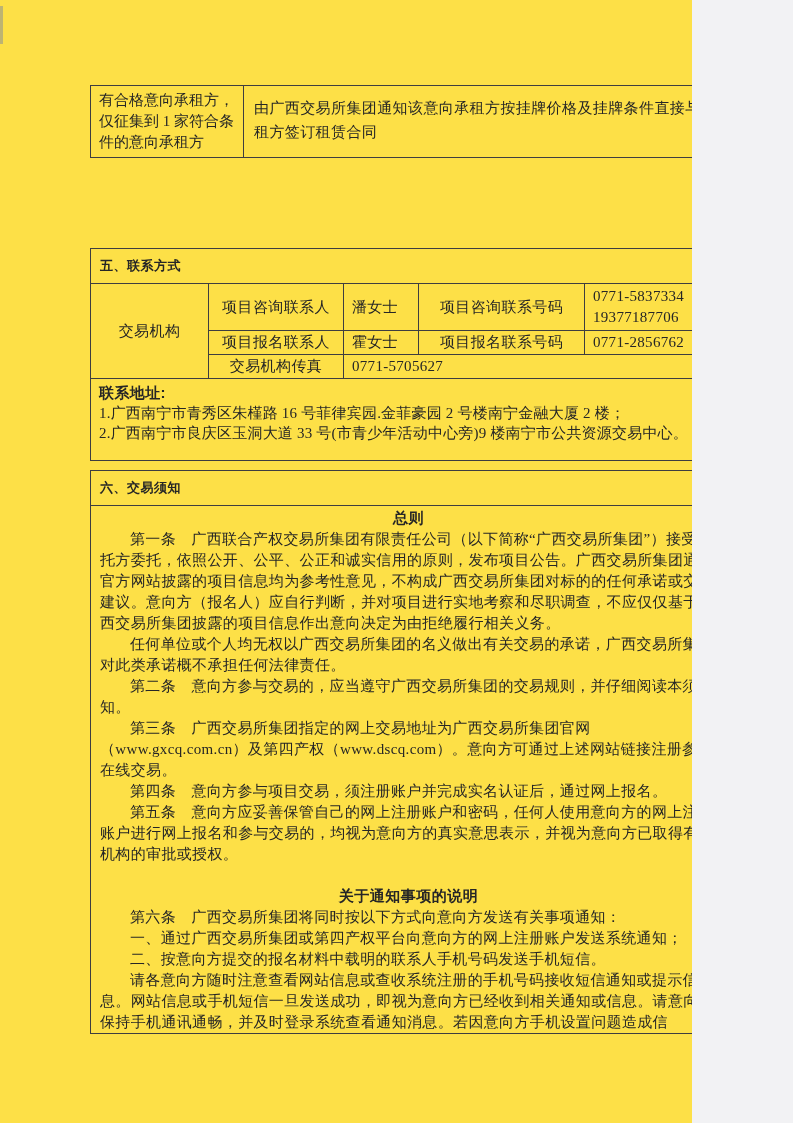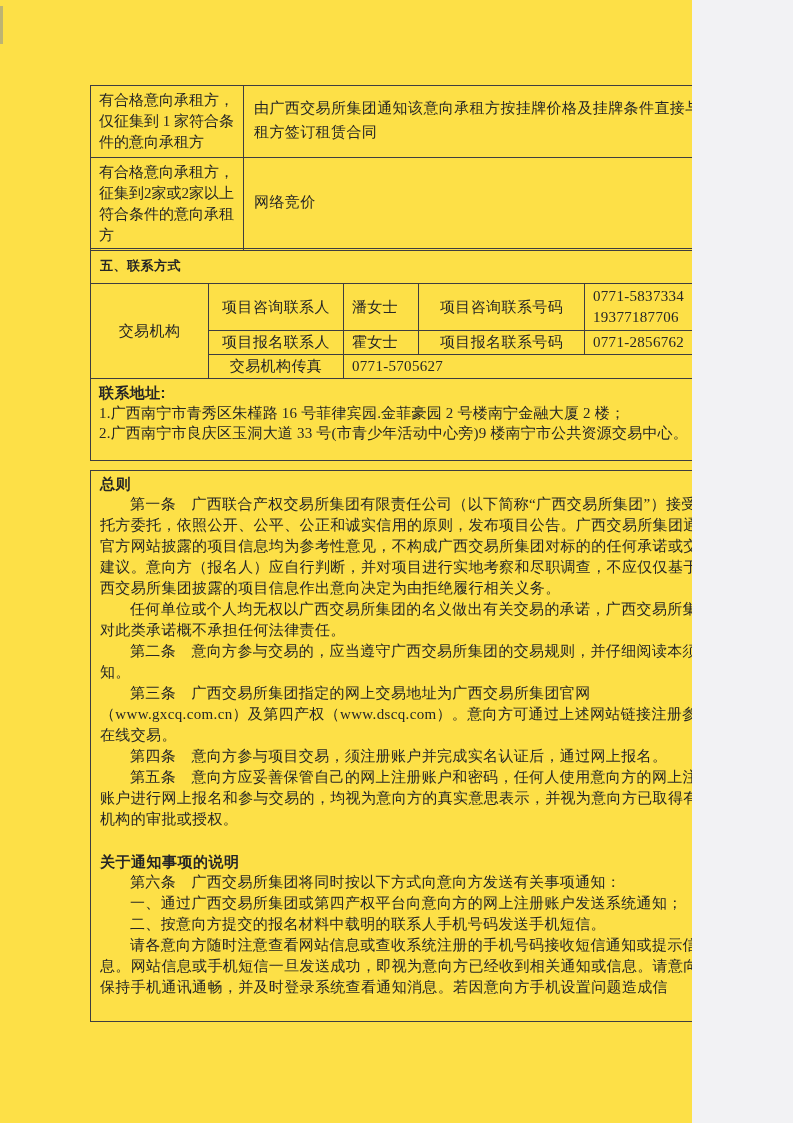--- a/index.html
+++ b/index.html
@@ -65,23 +65,23 @@
   
   .t3 { left: 90px; top: 470px; width: 636px; height: 552px; }
   .t3 .head-row { height: 25px; }
   .t3 .body-cell { vertical-align: top; padding: 2px 9px 0 9px; }
   .t3 p {
     margin: 0; text-indent: 2em;
     line-height: 21px; letter-spacing: .35px;
     white-space: pre-wrap;
   }
   .center-head {
-    font-weight: bold;
+    text-align: center; font-weight: bold;
     line-height: 21px; letter-spacing: .5px;
-    font-family: Liberation Sans, sans-serif;
+    font-family: Liberation Serif, serif;
   }
   .gap { margin-top: 21px; }
 
   .footer {
     position: absolute; left: 0; top: 1029px;
     width: 100%; text-align: center;
     font-size: 12.5px; color: #3a3a3a;
   }
 </style>
 </head>
@@ -93,24 +93,20 @@
 
   <table class="t1">
     <colgroup>
         <col style="width:153px">
         <col style="width:483px">
       </colgroup>
     <tbody>
       <tr class="r1">
         <td class="cond">有合格意向承租方，仅征集到 1 家符合条件的意向承租方</td>
         <td class="meth">由广西交易所集团通知该意向承租方按挂牌价格及挂牌条件直接与出租方签订租赁合同</td>
-      </tr>
-      <tr class="r2">
-        <td class="cond">有合格意向承租方，征集到2家或2家以上符合条件的意向承租方</td>
-        <td class="meth">网络竞价</td>
       </tr>
     </tbody>
   </table>
 
   <table class="t2">
     <colgroup>
       <col style="width:118px">
         <col style="width:135px">
         <col style="width:75px">
       <col style="width:166px">
@@ -146,20 +142,23 @@
         </td>
       </tr>
     </tbody>
   </table>
 
   <table class="t3">
     <colgroup>
         <col style="width:636px">
       </colgroup>
     <tbody>
+      <tr class="head-row">
+        <td class="sec-title">六、交易须知</td>
+      </tr>
       <tr>
         <td class="body-cell">
           <div class="center-head">总则</div>
           <p>第一条　广西联合产权交易所集团有限责任公司（以下简称“广西交易所集团”）接受委托方委托，依照公开、公平、公正和诚实信用的原则，发布项目公告。广西交易所集团通过官方网站披露的项目信息均为参考性意见，不构成广西交易所集团对标的的任何承诺或交易建议。意向方（报名人）应自行判断，并对项目进行实地考察和尽职调查，不应仅仅基于广西交易所集团披露的项目信息作出意向决定为由拒绝履行相关义务。</p>
           <p>任何单位或个人均无权以广西交易所集团的名义做出有关交易的承诺，广西交易所集团对此类承诺概不承担任何法律责任。</p>
           <p>第二条　意向方参与交易的，应当遵守广西交易所集团的交易规则，并仔细阅读本须知。</p>
           <p>第三条　广西交易所集团指定的网上交易地址为广西交易所集团官网
 （www.gxcq.com.cn）及第四产权（www.dscq.com）。意向方可通过上述网站链接注册参与在线交易。</p>
           <p>第四条　意向方参与项目交易，须注册账户并完成实名认证后，通过网上报名。</p>
           <p>第五条　意向方应妥善保管自己的网上注册账户和密码，任何人使用意向方的网上注册账户进行网上报名和参与交易的，均视为意向方的真实意思表示，并视为意向方已取得有权机构的审批或授权。</p>

